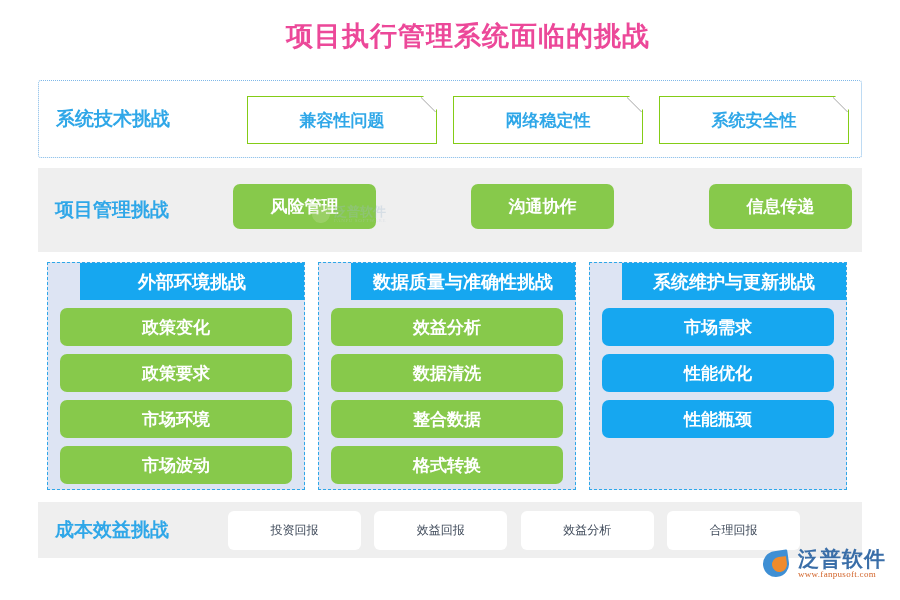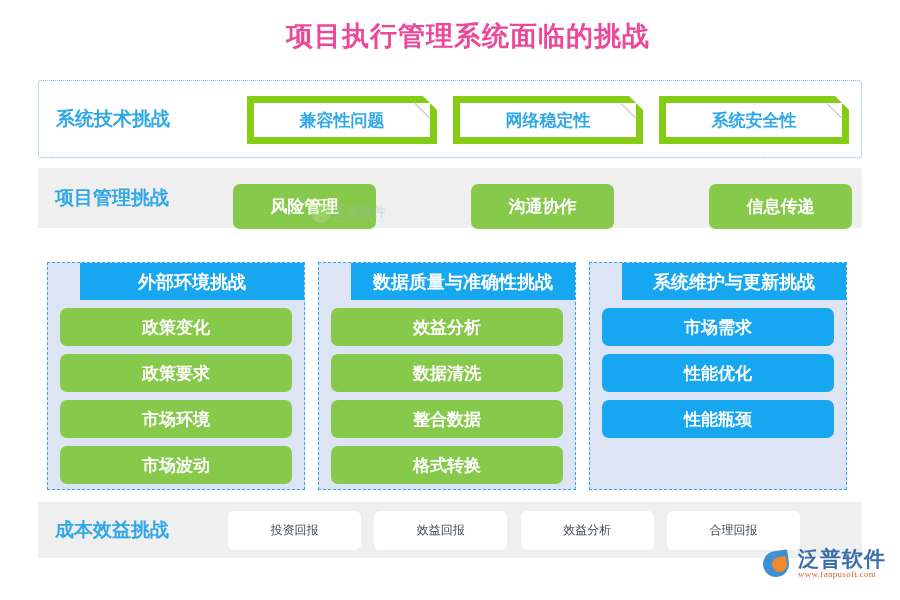--- a/index.html
+++ b/index.html
@@ -36,37 +36,37 @@
     font-size:19px;font-weight:bold;color:#2fa7e8;
     white-space:nowrap;
   }
   .tech-cards{
     position:absolute;left:208px;top:12px;right:12px;height:54px;
     display:flex;justify-content:space-between;align-items:center;
   }
   .tech-card{
     width:190px;height:48px;
     background:#ffffff;
-    border:7px solid #84cc16;
+    border:1px solid #84cc16;
     box-sizing:border-box;
     display:flex;align-items:center;justify-content:center;
     font-size:17px;font-weight:bold;color:#2fa7e8;
     position:relative;
     
     clip-path:polygon(0 0, calc(100% - 14px) 0, 100% 14px, 100% 100%, 0 100%);
   }
   .tech-card .fold{
     position:absolute;right:0;top:0;width:15px;height:15px;
     background:linear-gradient(to bottom left,#ffffff 0%,#ffffff 48%,#c9c9c9 49%,#c9c9c9 53%,transparent 54%);
     pointer-events:none;
   }
 
   
   .row-pm{
-    position:absolute;left:38px;top:168px;width:824px;height:60px;
+    position:absolute;left:38px;top:168px;width:824px;height:84px;
     background:#efefef;
   }
   .row-pm .rowlabel{
     position:absolute;left:17px;top:50%;transform:translateY(-50%);
     font-size:19px;font-weight:bold;color:#2fa7e8;white-space:nowrap;
   }
   .pm-cards{
     position:absolute;left:195px;top:11px;right:10px;height:54px;
     display:flex;justify-content:space-between;align-items:center;
   }

